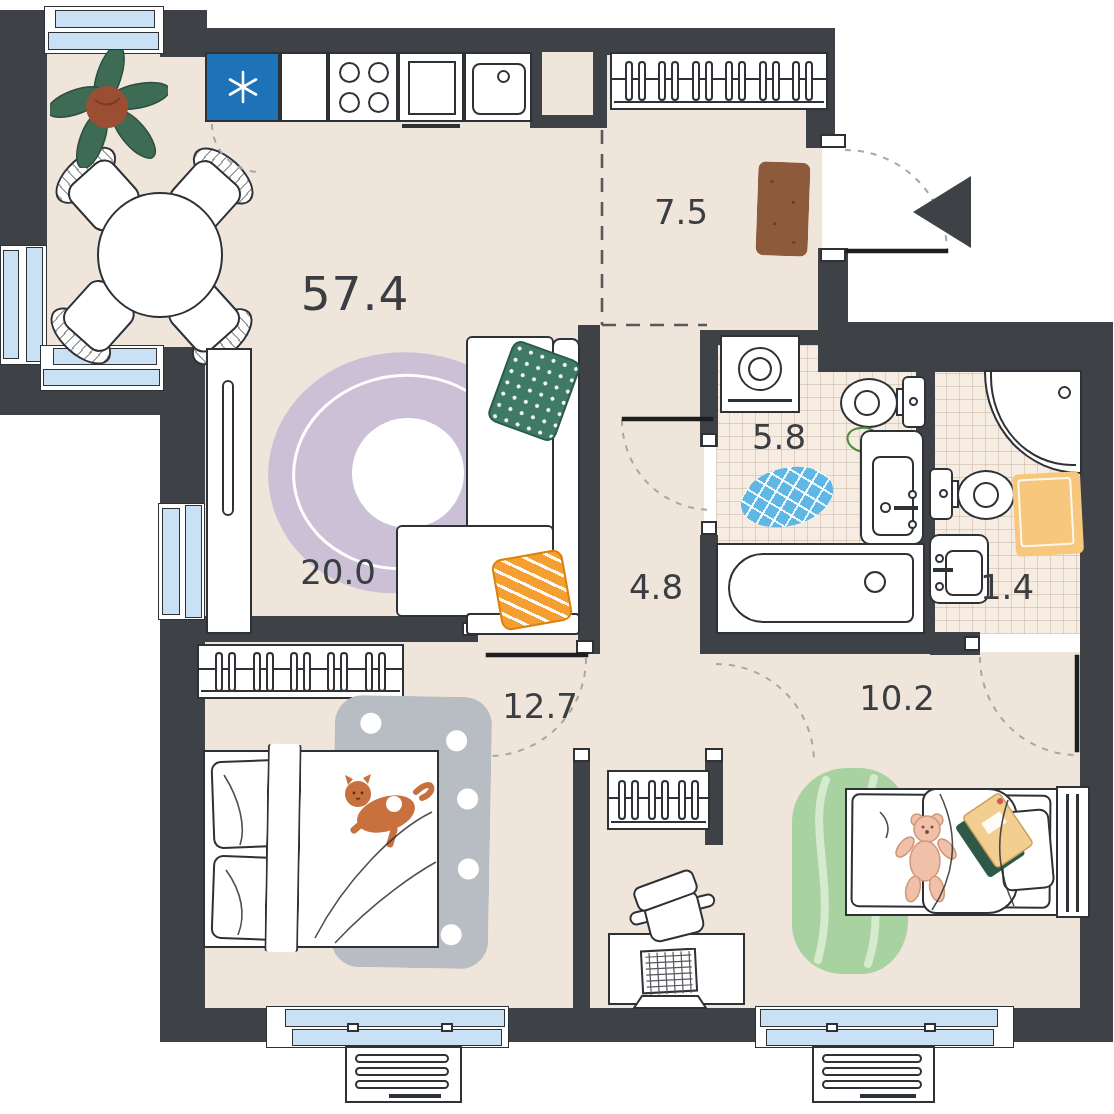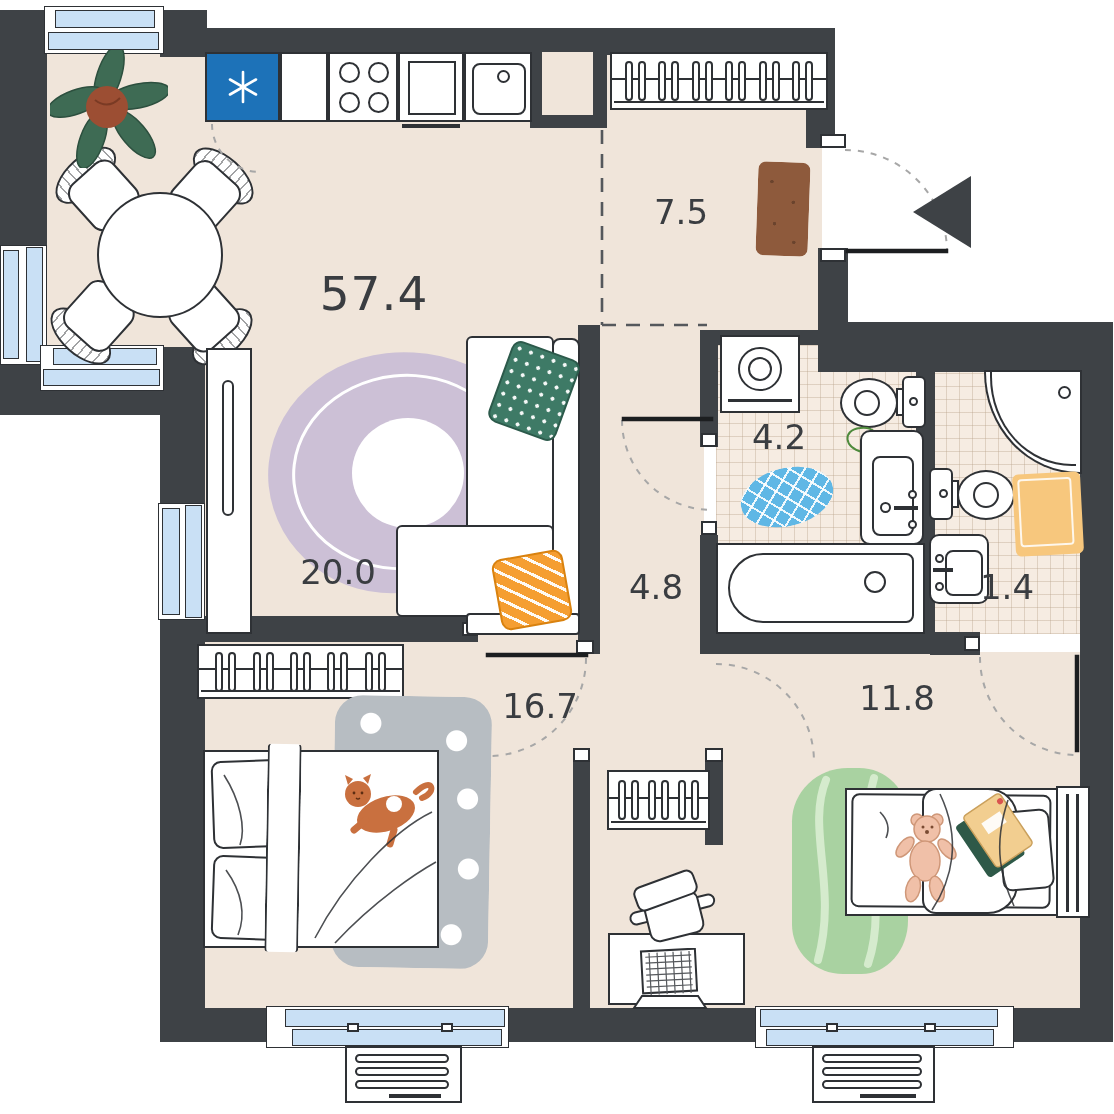--- a/index.html
+++ b/index.html
@@ -176,21 +176,21 @@
       <ellipse cx="59" cy="26" rx="12" ry="32" transform="rotate(18 59 26)"></ellipse>
       <ellipse cx="88" cy="46" rx="12" ry="32" transform="rotate(78 88 46)"></ellipse>
       <ellipse cx="84" cy="84" rx="12" ry="30" transform="rotate(140 84 84)"></ellipse>
       <ellipse cx="42" cy="90" rx="12" ry="30" transform="rotate(200 42 90)"></ellipse>
       <ellipse cx="26" cy="52" rx="12" ry="30" transform="rotate(250 26 52)"></ellipse>
     </g>
     <circle cx="57" cy="57" r="21" fill="#9C4E33"></circle>
     <path d="M45,50 Q58,60 70,48" stroke="#7a3a24" stroke-width="2" fill="none"></path>
   </svg>
 
-  <div class="a total" style="left:374px;top:293px">57.4</div>
+  <div class="a total" style="left:355px;top:293px">57.4</div>
 
   <div class="a rack" style="left:610px;top:52px;width:218px;height:58px">
     <span class="hgp">
         <i class="hg"></i>
         <i class="hg"></i>
       </span>
       <span class="hgp">
         <i class="hg"></i>
         <i class="hg"></i>
       </span>
@@ -330,21 +330,21 @@
     </g>
     <circle cx="30" cy="32" r="13" fill="#C9703F"></circle>
     <path d="M20,23 l-3,-10 8,4 z M40,22 l3,-10 -8,4 z" fill="#C9703F"></path>
     <circle cx="66" cy="42" r="8" fill="#fff"></circle>
     <g fill="#5c2d12">
         <circle cx="26" cy="31" r="1.4"></circle>
         <circle cx="34" cy="31" r="1.4"></circle>
         <path d="M28,36 q2,2 4,0" stroke="#5c2d12" stroke-width="1.2" fill="none"></path>
       </g>
   </svg>
-  <div class="a lbl" style="left:540px;top:706px">16.7</div>
+  <div class="a lbl" style="left:540px;top:706px">12.7</div>
 
   <div class="a rack" style="left:607px;top:770px;width:103px;height:60px">
     <span class="hgp">
         <i class="hg"></i>
         <i class="hg"></i>
       </span>
       <span class="hgp">
         <i class="hg"></i>
         <i class="hg"></i>
       </span>
@@ -400,24 +400,24 @@
     <div class="a wh2" style="left:10px;top:0;width:64px;height:26px;border-radius:8px;transform:rotate(-6deg)"></div>
   </div>
   <svg class="a" style="left:632px;top:948px" width="76" height="62" viewBox="0 0 76 62">
     <rect x="10" y="2" width="54" height="42" fill="#fff" stroke="#2e3135" stroke-width="2" transform="rotate(-3 37 23)"></rect>
     <g transform="rotate(-3 37 23)" stroke="#55585c" stroke-width="1.2">
       <path d="M14,8 h46 M14,14 h46 M14,20 h46 M14,26 h46 M14,32 h46 M14,38 h46"></path>
       <path d="M18,4 v42 M26,4 v42 M34,4 v42 M42,4 v42 M50,4 v42 M58,4 v42"></path>
     </g>
     <polygon points="10,48 66,48 74,60 2,60" fill="#fff" stroke="#2e3135" stroke-width="2"></polygon>
   </svg>
-  <div class="a lbl" style="left:897px;top:698px">11.8</div>
+  <div class="a lbl" style="left:897px;top:698px">10.2</div>
 
   <div class="a lbl" style="left:681px;top:212px">7.5</div>
-  <div class="a lbl" style="left:779px;top:437px">4.2</div>
+  <div class="a lbl" style="left:779px;top:437px">5.8</div>
   <div class="a lbl" style="left:656px;top:587px">4.8</div>
   <div class="a lbl" style="left:1007px;top:587px">1.4</div>
 
   <svg class="a" style="left:0;top:0;pointer-events:none" width="1114" height="1114" viewBox="0 0 1114 1114">
 
     <g stroke="#55585c" stroke-width="2.6" fill="none" stroke-dasharray="14 10">
       <path d="M602,130 V325 M602,325 H707"></path>
     </g>
 
     <g stroke="#a7a7a7" stroke-width="2" fill="none" stroke-dasharray="6 7">

